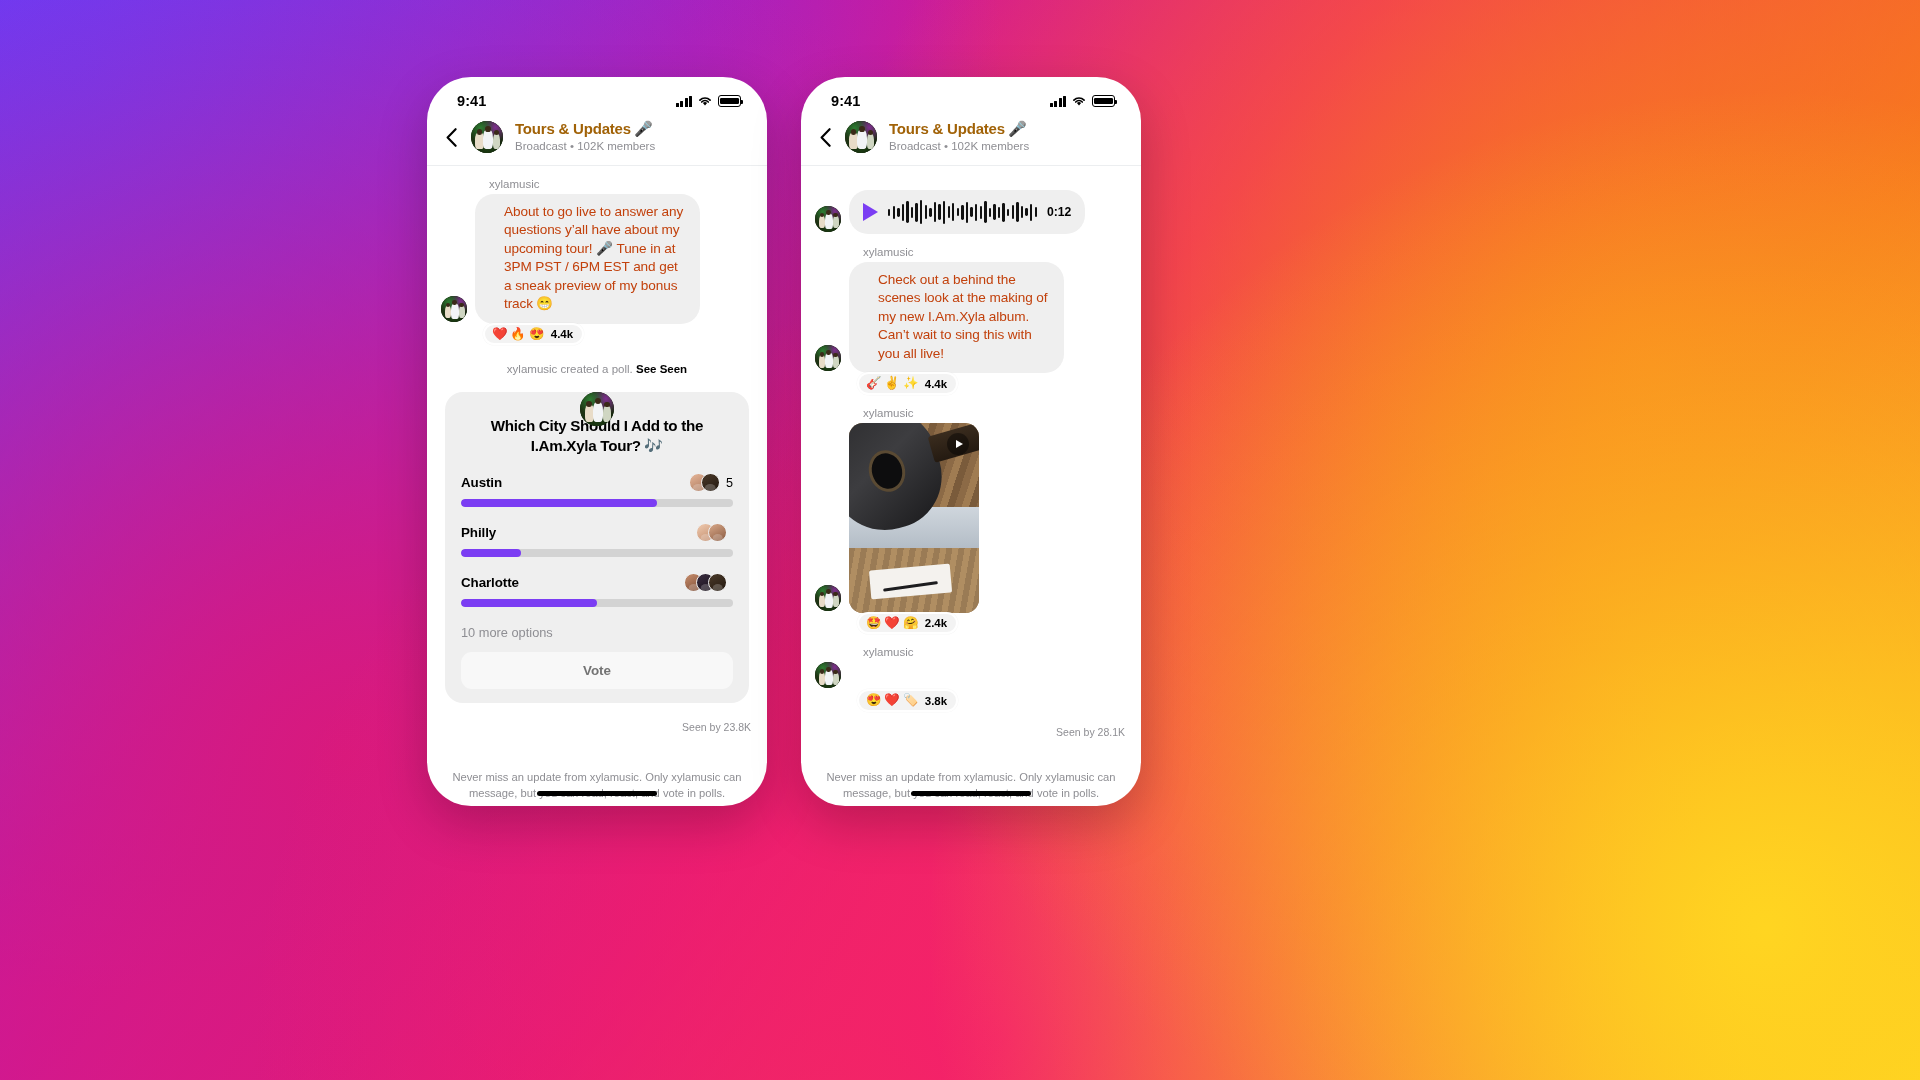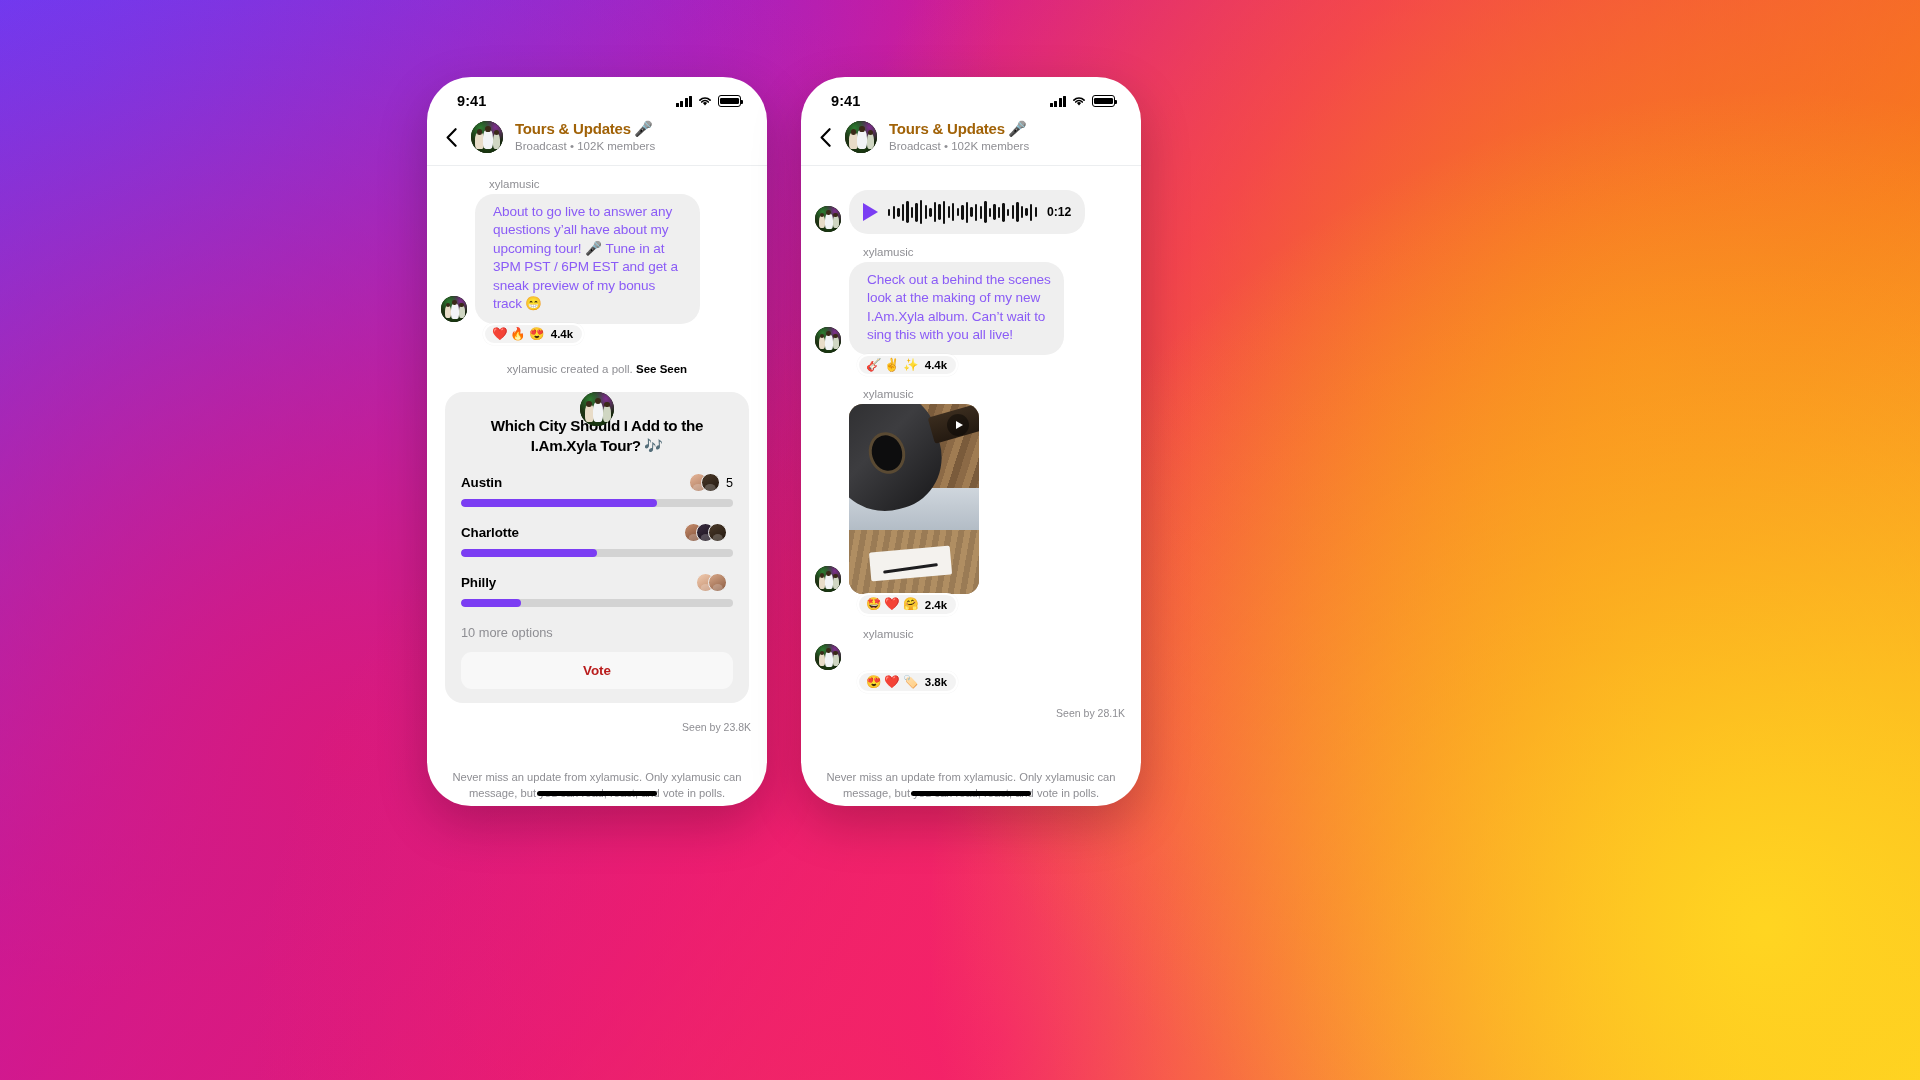--- a/index.html
+++ b/index.html
@@ -122,22 +122,22 @@
     margin: 12px 0 4px 48px;
   }
   .msg-row { display:flex; align-items:flex-end; gap:8px; }
   .msg-avatar {
     width: 26px; height: 26px; border-radius:50%;
     flex:none; overflow:hidden; position:relative; background:#1c2a14;
     margin-bottom: 2px;
   }
   .bubble {
     background: #efefef; border-radius: 19px;
-    padding: 9px 13px 10px 18px;
-    font-size: 13.6px; line-height: 1.36; color:#8b5cf6;
+    padding: 9px 13px 10px 29px;
+    font-size: 13.6px; line-height: 1.36; color:#c2410c;
     max-width: 225px;
     letter-spacing: -0.1px;
   }
   .reactions {
     display:inline-flex; align-items:center; gap:3px;
     background:#f3f3f3; border:2px solid #fff;
     border-radius: 16px; padding: 3px 9px 3px 7px;
     font-size: 11.5px; font-weight:bold; color:#000;
     margin: -9px 0 0 42px; position:relative; z-index:3;
     box-shadow: 0 0 0 0.5px rgba(0,0,0,0.03);
@@ -186,21 +186,21 @@
   .poll-track {
     height: 8px; background:#d3d3d3; border-radius:5px; overflow:hidden;
   }
   .poll-fill { height:100%; border-radius:5px; }
   .poll-more {
     font-size: 12.8px; color:#8e8e93; padding: 2px 0 12px 0;
   }
   .vote-btn {
     background:#f8f8f8; border-radius:11px;
     text-align:center; padding: 11px 0;
-    font-size: 13.4px; font-weight:bold; color:#b91c1c;
+    font-size: 13.4px; font-weight:bold; color:#737373;
     cursor:pointer;
   }
   .seen-by {
     text-align:right; font-size: 10.5px; color:#8e8e93;
     padding: 18px 2px 0 0;
   }
   .footer-note {
     position:absolute; left:0; right:0; bottom: 0;
     text-align:center; font-size: 11.2px; color:#8e8e93;
     line-height:1.45; padding: 0 22px;
@@ -409,48 +409,48 @@
               <span class="poll-count">5</span>
             </span>
           </div>
           <div class="poll-track">
             <div class="poll-fill" style="width: 72%; background: rgb(123, 61, 243);"></div>
           </div>
         </div>
 
         <div class="poll-opt">
           <div class="poll-opt-top">
+            <span class="poll-label">Philly</span>
+            <span class="poll-right">
+              <span class="voters">
+                <span class="v f-d"></span>
+                <span class="v f-f"></span>
+              </span>
+              <span class="poll-count"></span>
+            </span>
+          </div>
+          <div class="poll-track">
+            <div class="poll-fill" style="width: 22%; background: rgb(123, 61, 243);"></div>
+          </div>
+        </div>
+
+        <div class="poll-opt">
+          <div class="poll-opt-top">
             <span class="poll-label">Charlotte</span>
             <span class="poll-right">
               <span class="voters">
                 <span class="v f-c"></span>
                 <span class="v f-e"></span>
                 <span class="v f-b"></span>
               </span>
               <span class="poll-count"></span>
             </span>
           </div>
           <div class="poll-track">
             <div class="poll-fill" style="width: 50%; background: rgb(123, 61, 243);"></div>
-          </div>
-        </div>
-
-        <div class="poll-opt">
-          <div class="poll-opt-top">
-            <span class="poll-label">Philly</span>
-            <span class="poll-right">
-              <span class="voters">
-                <span class="v f-d"></span>
-                <span class="v f-f"></span>
-              </span>
-              <span class="poll-count"></span>
-            </span>
-          </div>
-          <div class="poll-track">
-            <div class="poll-fill" style="width: 22%; background: rgb(123, 61, 243);"></div>
           </div>
         </div>
 
         <div class="poll-more">10 more options</div>
         <div class="vote-btn">Vote</div>
       </div>
     </div>
 
     <div class="seen-by">Seen by 23.8K</div>
 

